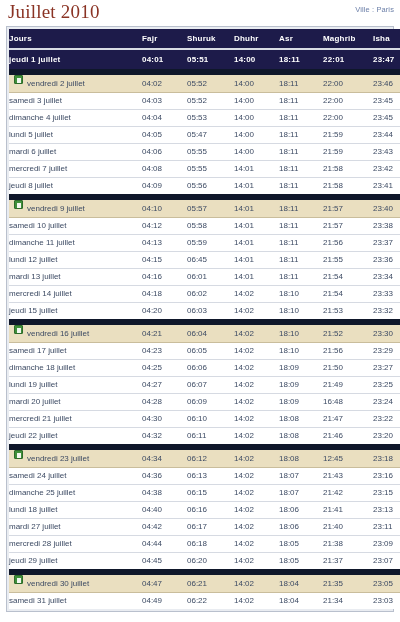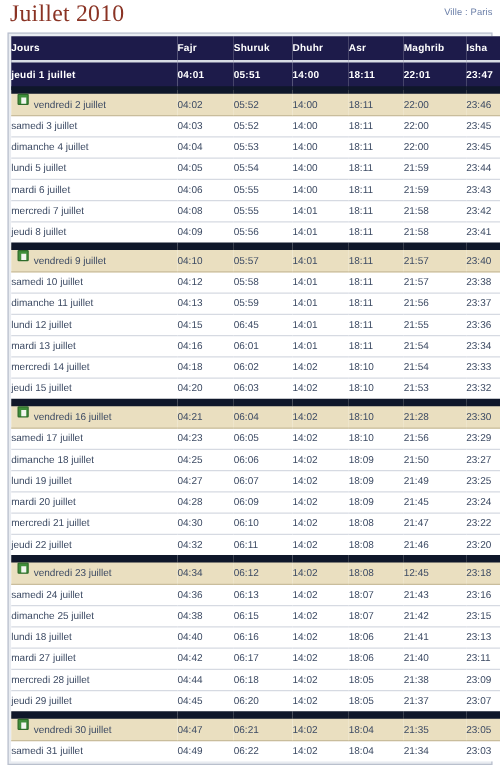--- a/index.html
+++ b/index.html
@@ -269,21 +269,21 @@
             <td class="cell-time">22:00</td>
             <td class="cell-time">23:45</td>
           </tr>
           <tr class="data-row">
             <td class="cell-day">
               <span class="day-wrap">
                 <span>lundi 5 juillet</span>
               </span>
             </td>
             <td class="cell-time">04:05</td>
-            <td class="cell-time">05:54</td>
+            <td class="cell-time">05:47</td>
             <td class="cell-time">14:00</td>
             <td class="cell-time">18:11</td>
             <td class="cell-time">21:59</td>
             <td class="cell-time">23:44</td>
           </tr>
           <tr class="data-row">
             <td class="cell-day">
               <span class="day-wrap">
                 <span>mardi 6 juillet</span>
               </span>
@@ -417,21 +417,21 @@
             <td class="cell-day">
               <span class="day-wrap">
                 <span class="friday-icon"></span>
                 <span>vendredi 16 juillet</span>
               </span>
             </td>
             <td class="cell-time">04:21</td>
             <td class="cell-time">06:04</td>
             <td class="cell-time">14:02</td>
             <td class="cell-time">18:10</td>
-            <td class="cell-time">21:28</td>
+            <td class="cell-time">21:52</td>
             <td class="cell-time">23:30</td>
           </tr>
           <tr class="data-row">
             <td class="cell-day">
               <span class="day-wrap">
                 <span>samedi 17 juillet</span>
               </span>
             </td>
             <td class="cell-time">04:23</td>
             <td class="cell-time">06:05</td>
@@ -469,21 +469,21 @@
           <tr class="data-row">
             <td class="cell-day">
               <span class="day-wrap">
                 <span>mardi 20 juillet</span>
               </span>
             </td>
             <td class="cell-time">04:28</td>
             <td class="cell-time">06:09</td>
             <td class="cell-time">14:02</td>
             <td class="cell-time">18:09</td>
-            <td class="cell-time">21:45</td>
+            <td class="cell-time">16:48</td>
             <td class="cell-time">23:24</td>
           </tr>
           <tr class="data-row">
             <td class="cell-day">
               <span class="day-wrap">
                 <span>mercredi 21 juillet</span>
               </span>
             </td>
             <td class="cell-time">04:30</td>
             <td class="cell-time">06:10</td>

